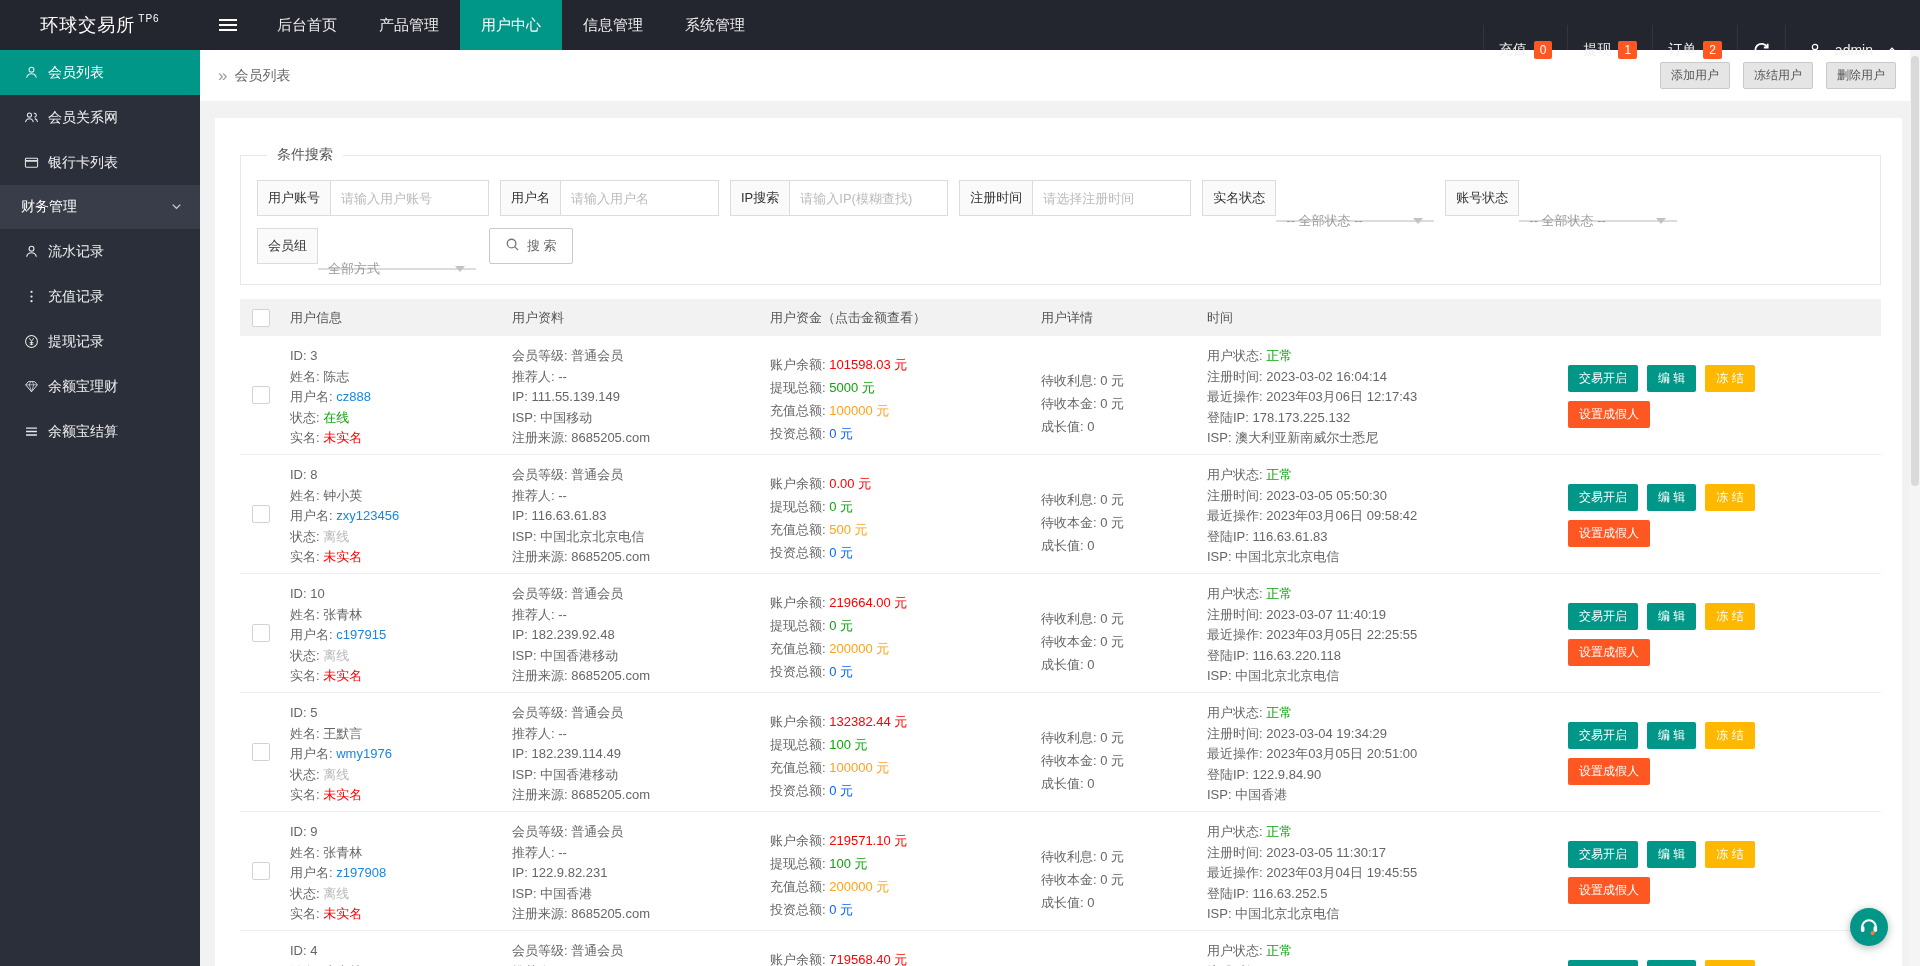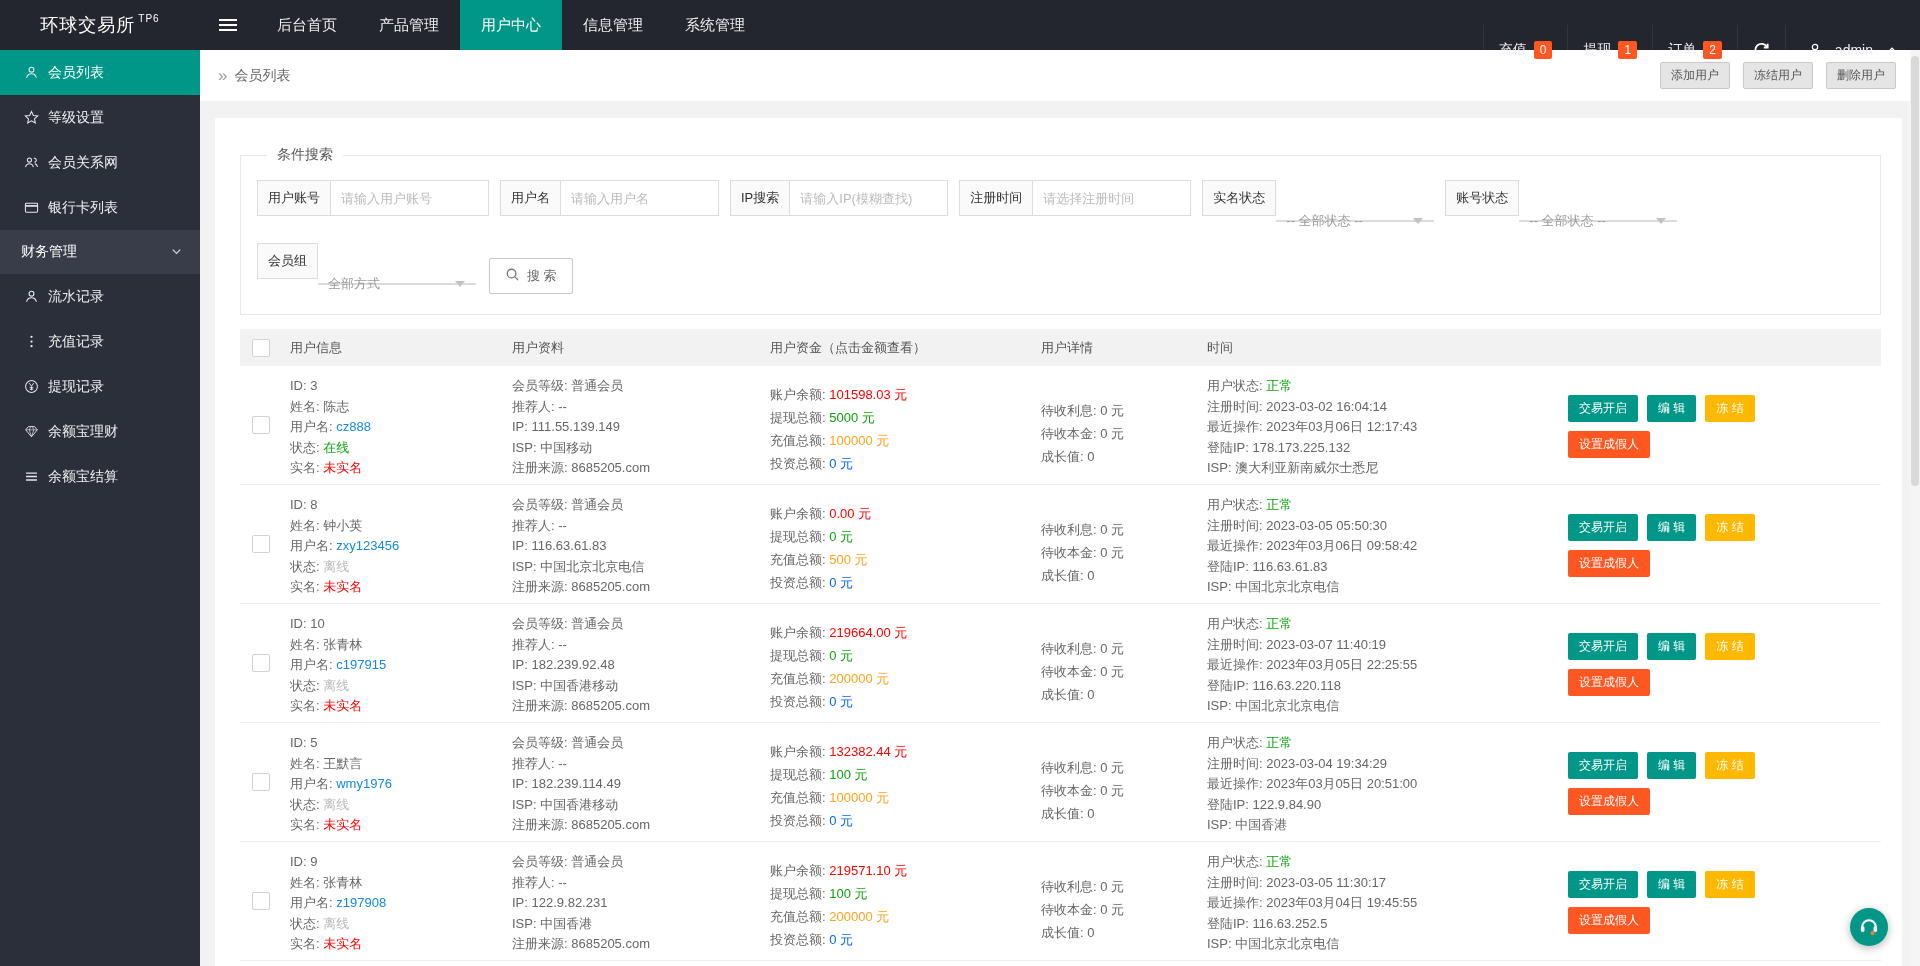--- a/index.html
+++ b/index.html
@@ -42,21 +42,21 @@
   .search-fs{margin:28px 21px 0 25px;border:1px solid #e8e8e8;padding:14px 0 20px 16px;}
   .search-fs legend{padding:0 10px;margin-left:10px;font-size:14px;color:#555;}
   .srow{margin-top:12px;display:flex;align-items:center;}
   .srow:first-of-type{margin-top:2px;}
   .fgroup{display:inline-flex;height:36px;margin-right:11px;font-size:13px;box-sizing:border-box;}
   .flabel{display:flex;align-items:center;padding:0 10px;background:#fafafa;border:1px solid #dcdcdc;color:#333;white-space:nowrap;}
   .finput{height:36px;box-sizing:border-box;border:1px solid #dcdcdc;border-left:none;padding:0 10px;font-size:13px;color:#666;width:158px;outline:none;}
   .finput::placeholder{color:#bbb;}
   .fselect{display:flex;align-items:center;justify-content:space-between;width:158px;box-sizing:border-box;border:1px solid #dcdcdc;border-left:none;padding:0 10px;color:#999;background:#701a75;cursor:pointer;margin-top:40px;}
   .caret{width:0;height:0;border-left:5px solid transparent;border-right:5px solid transparent;border-top:6px solid #c2c2c2;}
-  .search-btn{display:inline-flex;align-items:center;gap:7px;height:36px;padding:0 15px;background:#fff;border:1px solid #c9c9c9;border-radius:2px;color:#666;font-size:13px;cursor:pointer;margin-left:2px;margin-top:30px;}
+  .search-btn{display:inline-flex;align-items:center;gap:7px;height:36px;padding:0 15px;background:#fff;border:1px solid #c9c9c9;border-radius:2px;color:#666;font-size:13px;cursor:pointer;margin-left:2px;}
 
   
   .table{margin:14px 21px 0 25px;font-size:13px;}
   .thead{display:flex;align-items:center;height:37px;background:#f2f2f2;color:#555;}
   .tc{box-sizing:border-box;flex:none;}
   .c-check{width:50px;display:flex;align-items:center;padding-left:12px;}
   .c-info{width:222px;}
   .c-profile{width:258px;}
   .c-funds{width:271px;}
   .c-details{width:166px;}
@@ -159,28 +159,20 @@
           <svg viewBox="0 0 16 16" width="15" height="15" fill="none" stroke="currentColor" stroke-width="1.2">
             <circle cx="8" cy="5" r="2.6"></circle>
             <path d="M2.8 13.6c.6-2.9 2.5-4.3 5.2-4.3s4.6 1.4 5.2 4.3"></path>
           </svg>
         </span>
     <span>会员列表</span>
   </div>
       <div class="side-item">
     <span class="sicon">
           <svg viewBox="0 0 16 16" width="15" height="15" fill="none" stroke="currentColor" stroke-width="1.1">
-            <polygon points="8,1.6 10,5.8 14.6,6.3 11.2,9.4 12.1,13.9 8,11.6 3.9,13.9 4.8,9.4 1.4,6.3 6,5.8"></polygon>
-          </svg>
-        </span>
-    <span>等级设置</span>
-  </div>
-      <div class="side-item">
-    <span class="sicon">
-          <svg viewBox="0 0 16 16" width="15" height="15" fill="none" stroke="currentColor" stroke-width="1.1">
             <circle cx="5.8" cy="5.4" r="2.2"></circle>
             <path d="M1.6 13c.5-2.5 2.1-3.7 4.2-3.7 2.1 0 3.7 1.2 4.2 3.7"></path>
             <path d="M10.4 3.5a2.1 2.1 0 1 1 .7 4.1"></path>
             <path d="M11.6 9.2c1.6.4 2.5 1.6 2.8 3.6"></path>
           </svg>
         </span>
     <span>会员关系网</span>
   </div>
       <div class="side-item">
     <span class="sicon">

